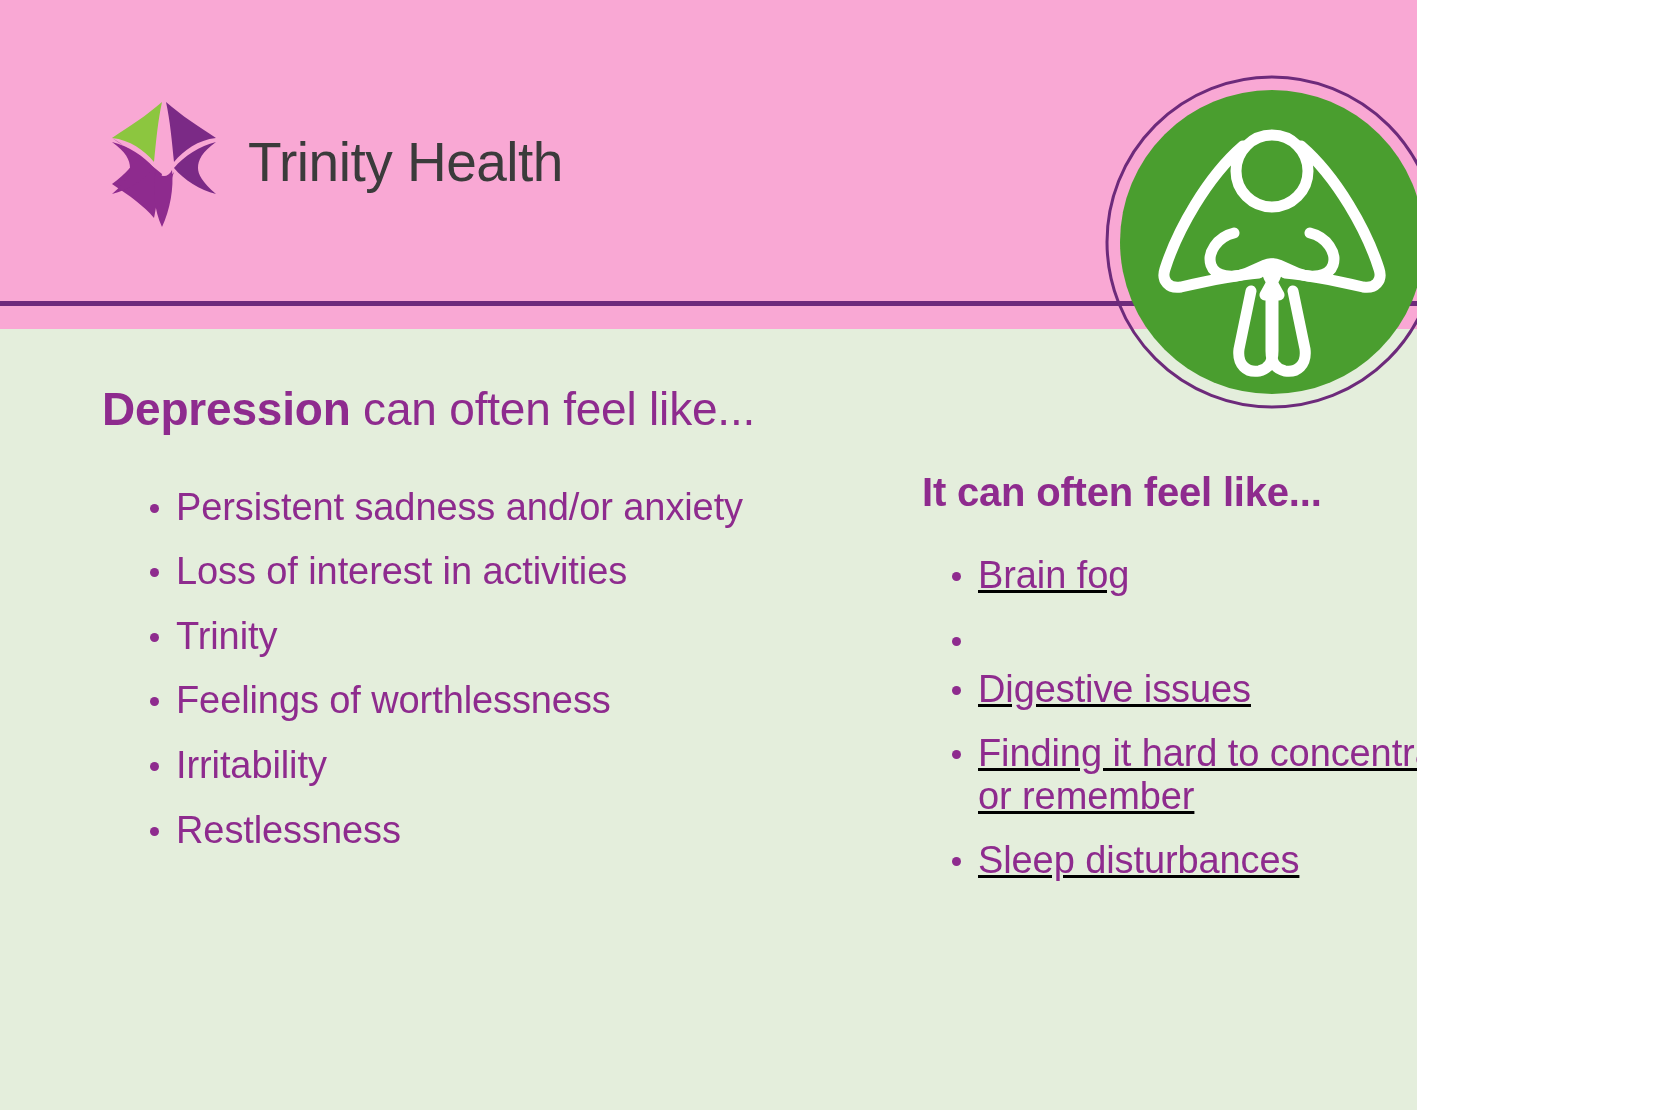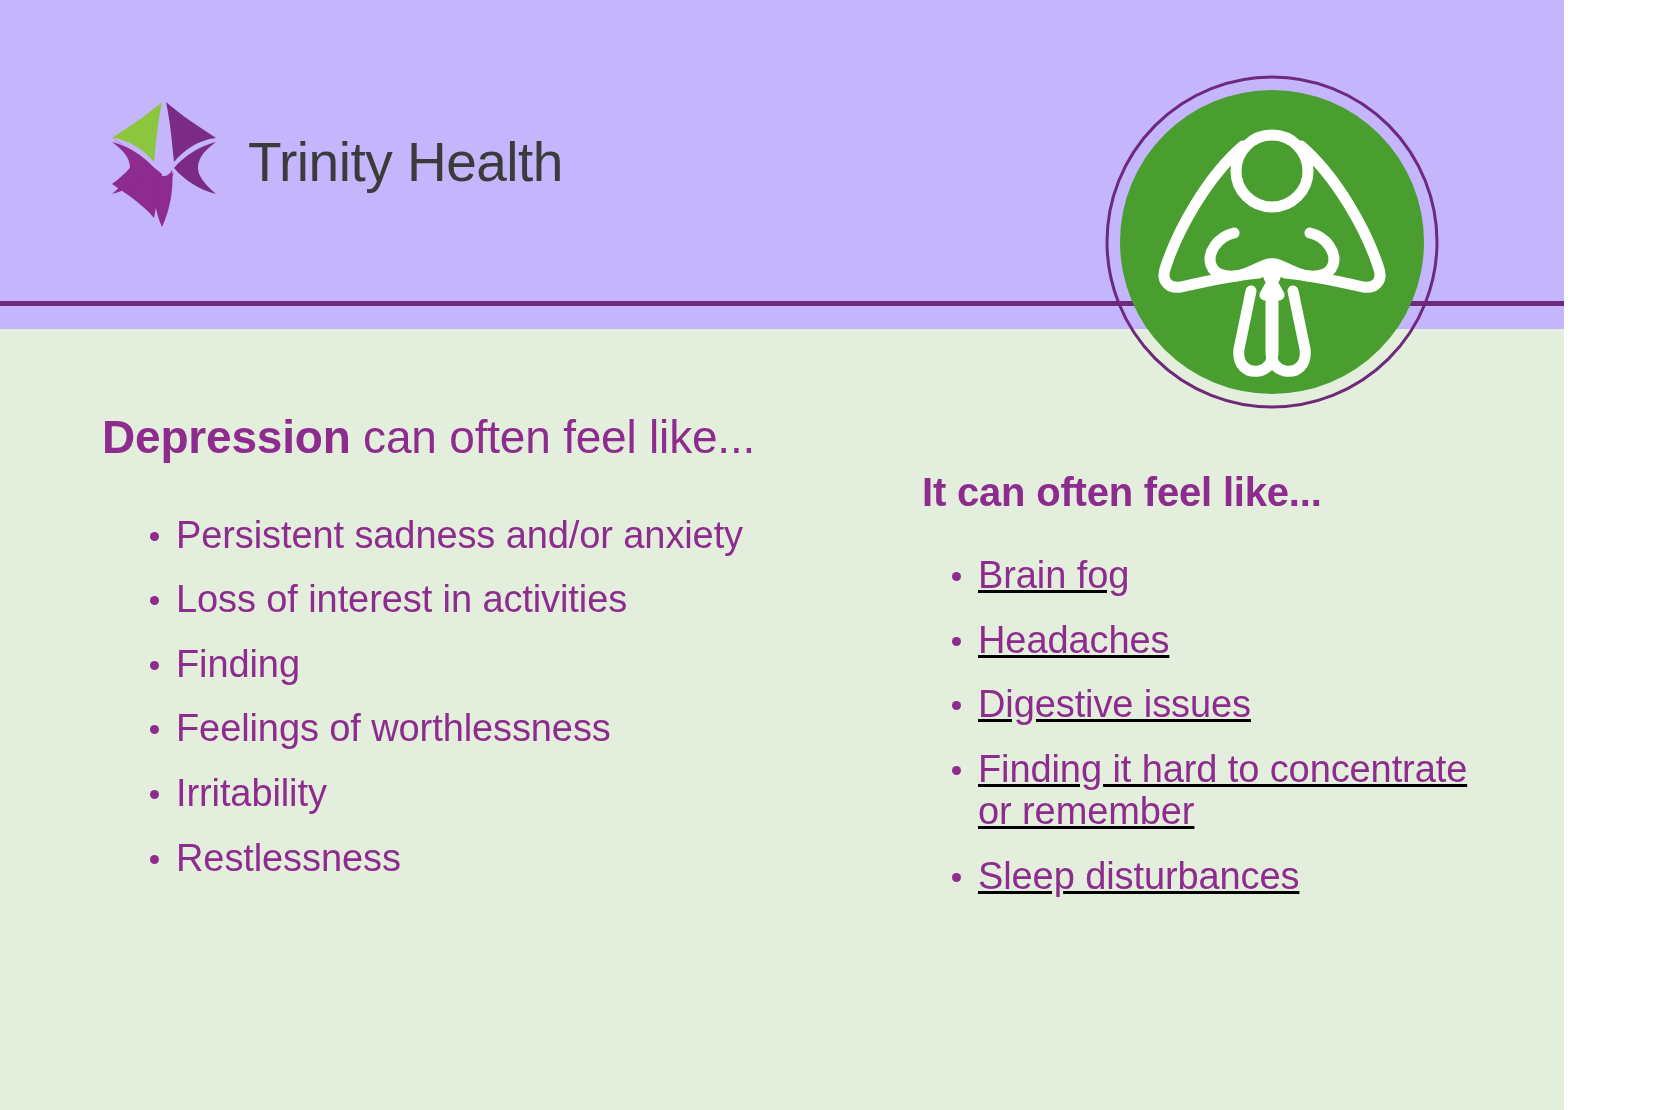--- a/index.html
+++ b/index.html
@@ -6,23 +6,23 @@
     margin: 0;
     padding: 0;
     background: #ffffff;
   }
   body {
     font-family: "Liberation Sans", sans-serif;
   }
 
   .poster {
     position: relative;
-    width: 1564px;
+    width: 1417px;
     height: 1110px;
-    background: #c4b5fd;
+    background: #f9a8d4;
     overflow: hidden;
   }
 
   
   .green-band {
     position: absolute;
     left: 0;
     top: 329px;
     width: 1667px;
     height: 781px;
@@ -74,21 +74,21 @@
   .icon-circle svg {
     display: block;
     width: 338px;
     height: 338px;
   }
 
   
   .col-left {
     position: absolute;
     left: 102px;
-    top: 408px;
+    top: 380px;
     width: 780px;
   }
   .col-right {
     position: absolute;
     left: 922px;
     top: 466px;
     width: 640px;
   }
 
   .heading {
@@ -215,21 +215,21 @@
       <li>
         <span class="dot"></span>
         <span class="txt">Persistent sadness and/or anxiety</span>
       </li>
       <li>
         <span class="dot"></span>
         <span class="txt">Loss of interest in activities</span>
       </li>
       <li>
         <span class="dot"></span>
-        <span class="txt">Finding</span>
+        <span class="txt">Trinity</span>
       </li>
       <li>
         <span class="dot"></span>
         <span class="txt">Feelings of worthlessness</span>
       </li>
       <li>
         <span class="dot"></span>
         <span class="txt">Irritability</span>
       </li>
       <li>
@@ -242,21 +242,20 @@
   <div class="col-right">
     <p class="heading-bold">It can often feel like...</p>
 
     <ul class="symptom-list">
       <li>
         <span class="dot"></span>
         <span class="txt">Brain fog</span>
       </li>
       <li>
         <span class="dot"></span>
-        <span class="txt">Headaches</span>
       </li>
       <li>
         <span class="dot"></span>
         <span class="txt">Digestive issues</span>
       </li>
       <li>
         <span class="dot"></span>
         <span class="txt">Finding it hard to concentrate or remember</span>
       </li>
       <li>

